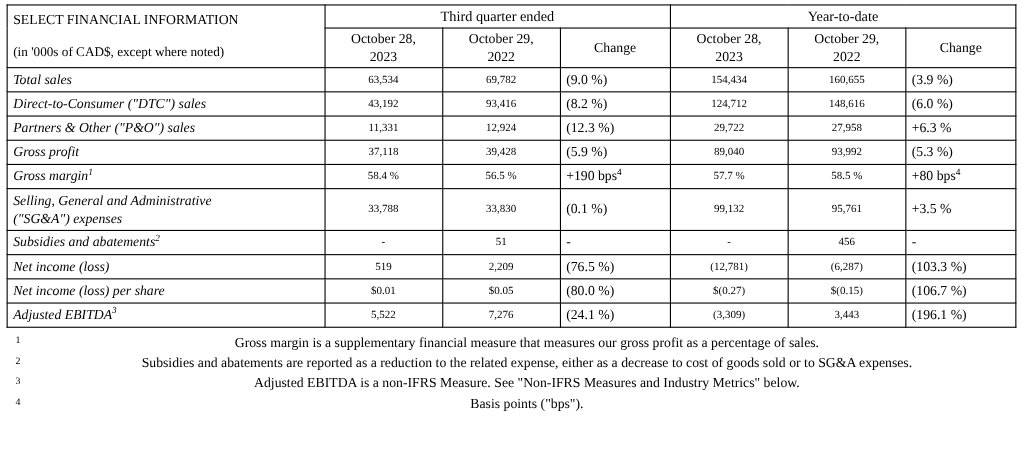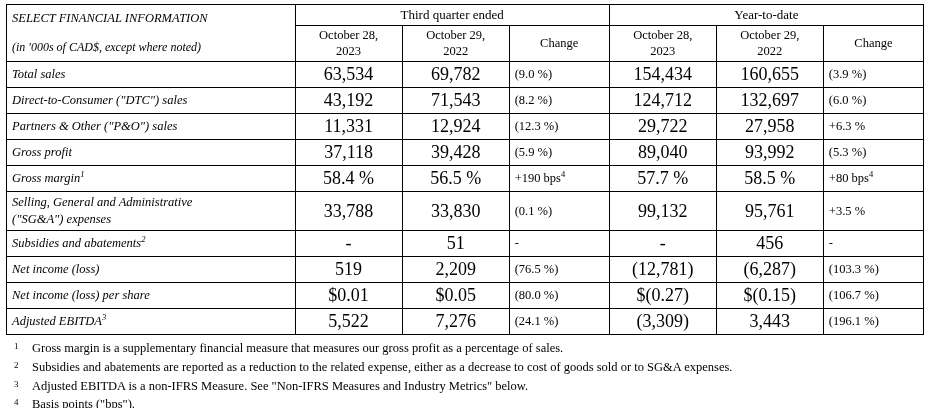--- a/index.html
+++ b/index.html
@@ -51,39 +51,38 @@
     font-size: 12.5px;
     line-height: 1.25;
     padding: 3px 4px;
   }
   .hdr-title {
     font-weight: bold;
     font-size: 12.5px;
     line-height: 1.3;
     vertical-align: top;
     padding-top: 6px;
-    font-style: italic;
   }
   .hdr-title .sub {
     font-weight: normal;
     font-size: 12px;
     display: block;
     margin-top: 14px;
   }
   .rowlabel {
     font-weight: bold;
     text-align: left;
     font-size: 12.5px;
     line-height: 1.35;
     font-style: italic;
   }
   .num {
     text-align: center;
     font-weight: bold;
-    font-size: 18px;
+    font-size: 10px;
   }
   .chg {
     text-align: left;
     font-weight: normal;
     font-size: 12.5px;
   }
   sup {
     font-size: 8.5px;
     vertical-align: super;
     line-height: 0;
@@ -102,20 +101,21 @@
   }
   .fn-mark {
     width: 18px;
     flex: 0 0 18px;
     font-size: 9px;
     vertical-align: super;
     padding-top: 1px;
   }
   .fn-text {
     flex: 1 1 auto;
+    text-align: center;
   }
 </style>
 </head>
 <body>
 
 <div class="page">
 
   <table class="fin">
     <colgroup>
       <col class="c-label">
@@ -166,24 +166,24 @@
           <td class="num"><span>63,534</span></td>
           <td class="num"><span>69,782</span></td>
           <td class="chg"><span>(9.0 %)</span></td>
           <td class="num"><span>154,434</span></td>
           <td class="num"><span>160,655</span></td>
           <td class="chg"><span>(3.9 %)</span></td>
         </tr>
         <tr>
           <td class="rowlabel"><span>Direct-to-Consumer ("DTC") sales</span></td>
           <td class="num"><span>43,192</span></td>
-          <td class="num"><span>71,543</span></td>
+          <td class="num"><span>93,416</span></td>
           <td class="chg"><span>(8.2 %)</span></td>
           <td class="num"><span>124,712</span></td>
-          <td class="num"><span>132,697</span></td>
+          <td class="num"><span>148,616</span></td>
           <td class="chg"><span>(6.0 %)</span></td>
         </tr>
         <tr>
           <td class="rowlabel"><span>Partners &amp; Other ("P&amp;O") sales</span></td>
           <td class="num"><span>11,331</span></td>
           <td class="num"><span>12,924</span></td>
           <td class="chg"><span>(12.3 %)</span></td>
           <td class="num"><span>29,722</span></td>
           <td class="num"><span>27,958</span></td>
           <td class="chg"><span>+6.3 %</span></td>

